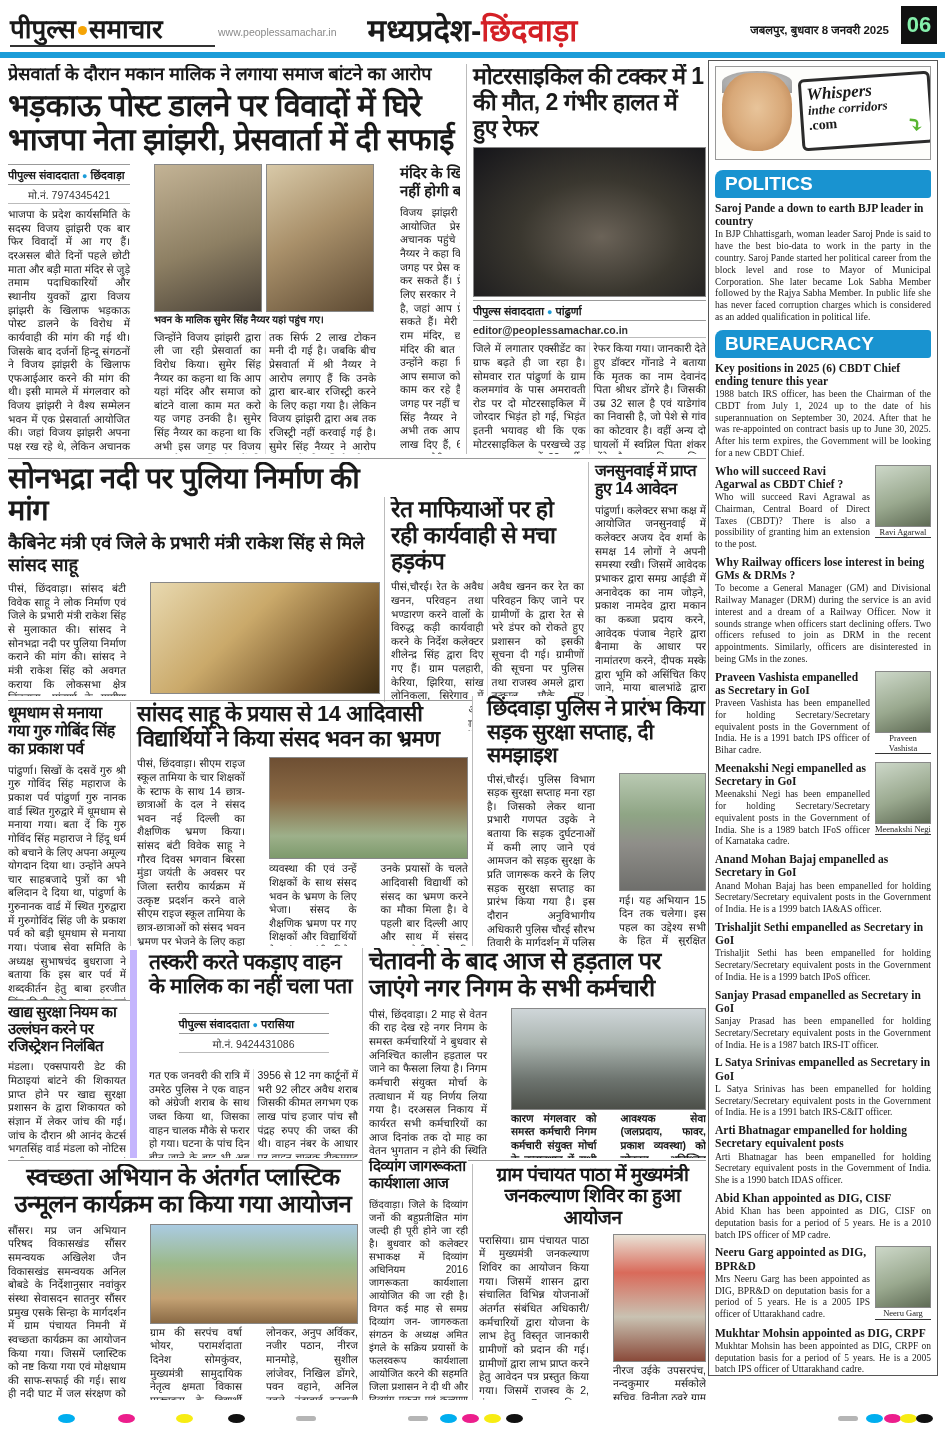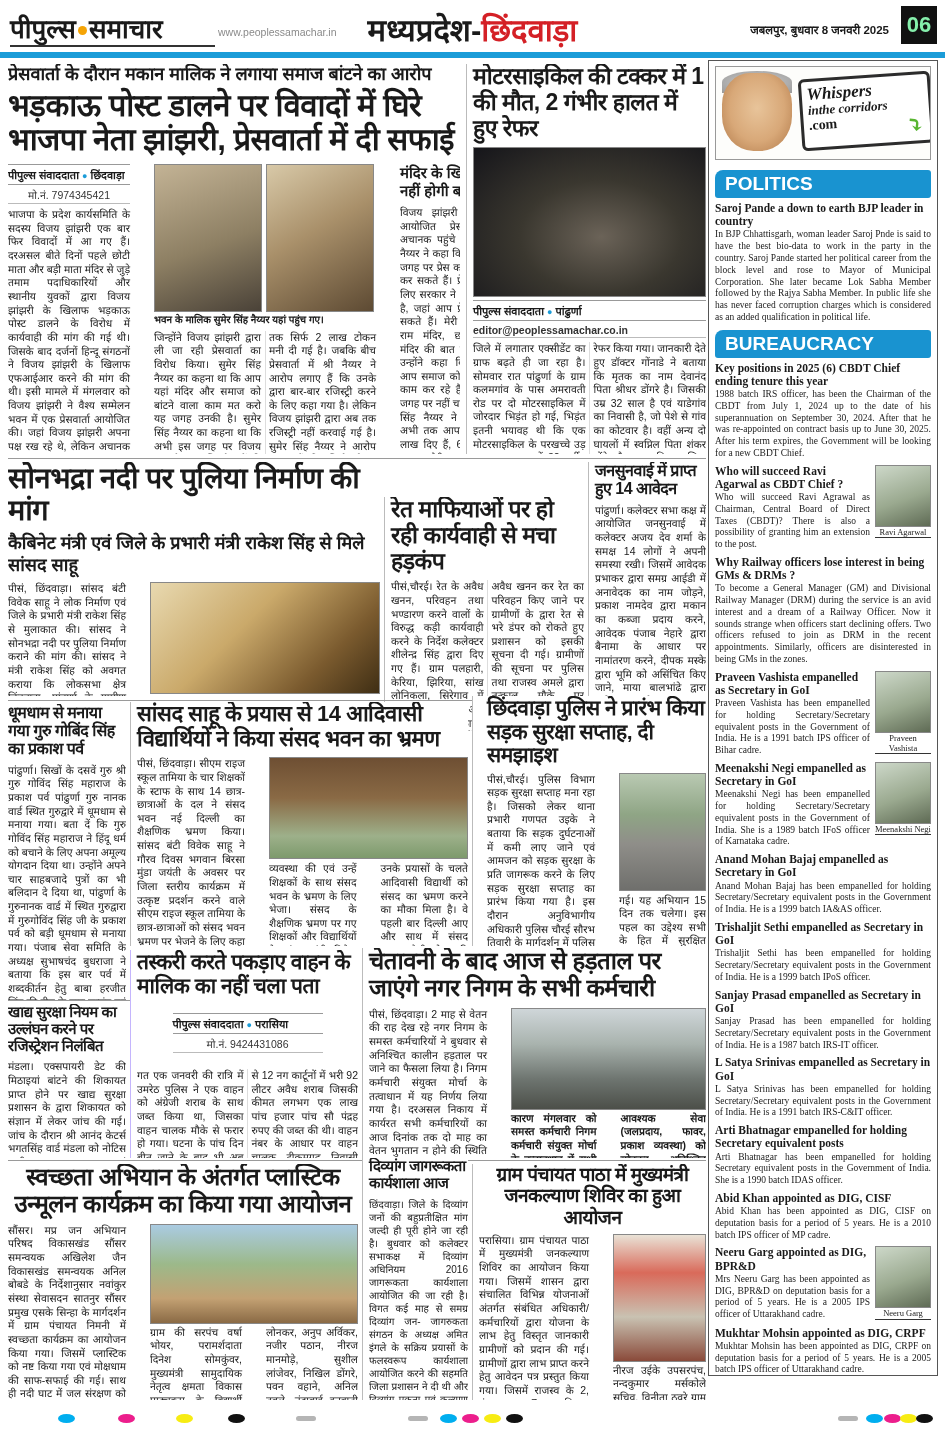--- a/index.html
+++ b/index.html
@@ -175,21 +175,21 @@
     </div>
   </div>
 
   <div class="hrule" style="left:8px;top:1000px;width:350px;"></div>
 
   <div class="art" style="left:8px;top:1004px;width:118px;height:154px;">
     <div class="headline" style="font-size:15px;">खाद्य सुरक्षा नियम का उल्लंघन करने पर रजिस्ट्रेशन निलंबित</div>
     <p class="body">मंडला। एक्सपायरी डेट की मिठाइयां बांटने की शिकायत प्राप्त होने पर खाद्य सुरक्षा प्रशासन के द्वारा शिकायत को संज्ञान में लेकर जांच की गई। जांच के दौरान श्री आनंद केटर्स भगतसिंह वार्ड मंडला को नोटिस जारी कर खाद्य सुरक्षा एवं मानक अधिनियम की शर्तों का उल्लंघन करने के कारण रजिस्ट्रेशन निलंबित किया गया है।</p>
   </div>
 
-  <div class="art" style="left:130px;top:950px;width:228px;height:208px;border-left:1px solid #c4b5fd;padding-left:6px;box-sizing:border-box;">
+  <div class="art" style="left:130px;top:950px;width:228px;height:208px;border-left:7px solid #c4b5fd;padding-left:12px;box-sizing:border-box;">
     <div class="headline" style="font-size:21px;">तस्करी करते पकड़ाए वाहन के मालिक का नहीं चला पता</div>
     <div style="width:150px;margin:16px auto;">
       <div class="byline"><span>पीपुल्स संवाददाता</span> <span class="bdot">●</span> <span>परासिया</span></div>
       <div class="phone">मो.नं. 9424431086</div>
     </div>
     <p class="body cols2">गत एक जनवरी की रात्रि में उमरेठ पुलिस ने एक वाहन को अंग्रेजी शराब के साथ जब्त किया था, जिसका वाहन चालक मौके से फरार हो गया। घटना के पांच दिन बीत जाने के बाद भी अब तक आरोपी पुलिस की गिरफ्त से दूर है। जिसमें पुलिस का कहना है कि मामले की जांच चल रही है। शीघ्र ही आरोपियों को पकड़ लिया जाएगा। विदित हो कि एक जनवरी को रात उमरेठ पुलिस की टीम ने ग्राम बीजकबाड़ा में एक मारुति वाहन एमपी 36 सी 3956 से 12 नग कार्टूनों में भरी 92 लीटर अवैध शराब जिसकी कीमत लगभग एक लाख पांच हजार पांच सौ पंद्रह रुपए की जब्त की थी। वाहन नंबर के आधार पर वाहन चालक टीकमगढ़ निवासी बताया जा रहा है। जिसने वाहन को क्षेत्र के ही व्यक्ति को किराए से दे रखा है। उप निरीक्षक अनिल उइके का कहना है कि मामले की जांच चल रही है। शराब के बैच के आधार पर पता लगाया जा रहा है कि शराब किस दुकान की है।</p>
   </div>
 
   <div class="art" style="left:362px;top:948px;width:344px;height:210px;border-left:1px solid #bbb;padding-left:6px;box-sizing:border-box;">
     <div class="headline" style="font-size:24px;">चेतावनी के बाद आज से हड़ताल पर जाएंगे नगर निगम के सभी कर्मचारी</div>

